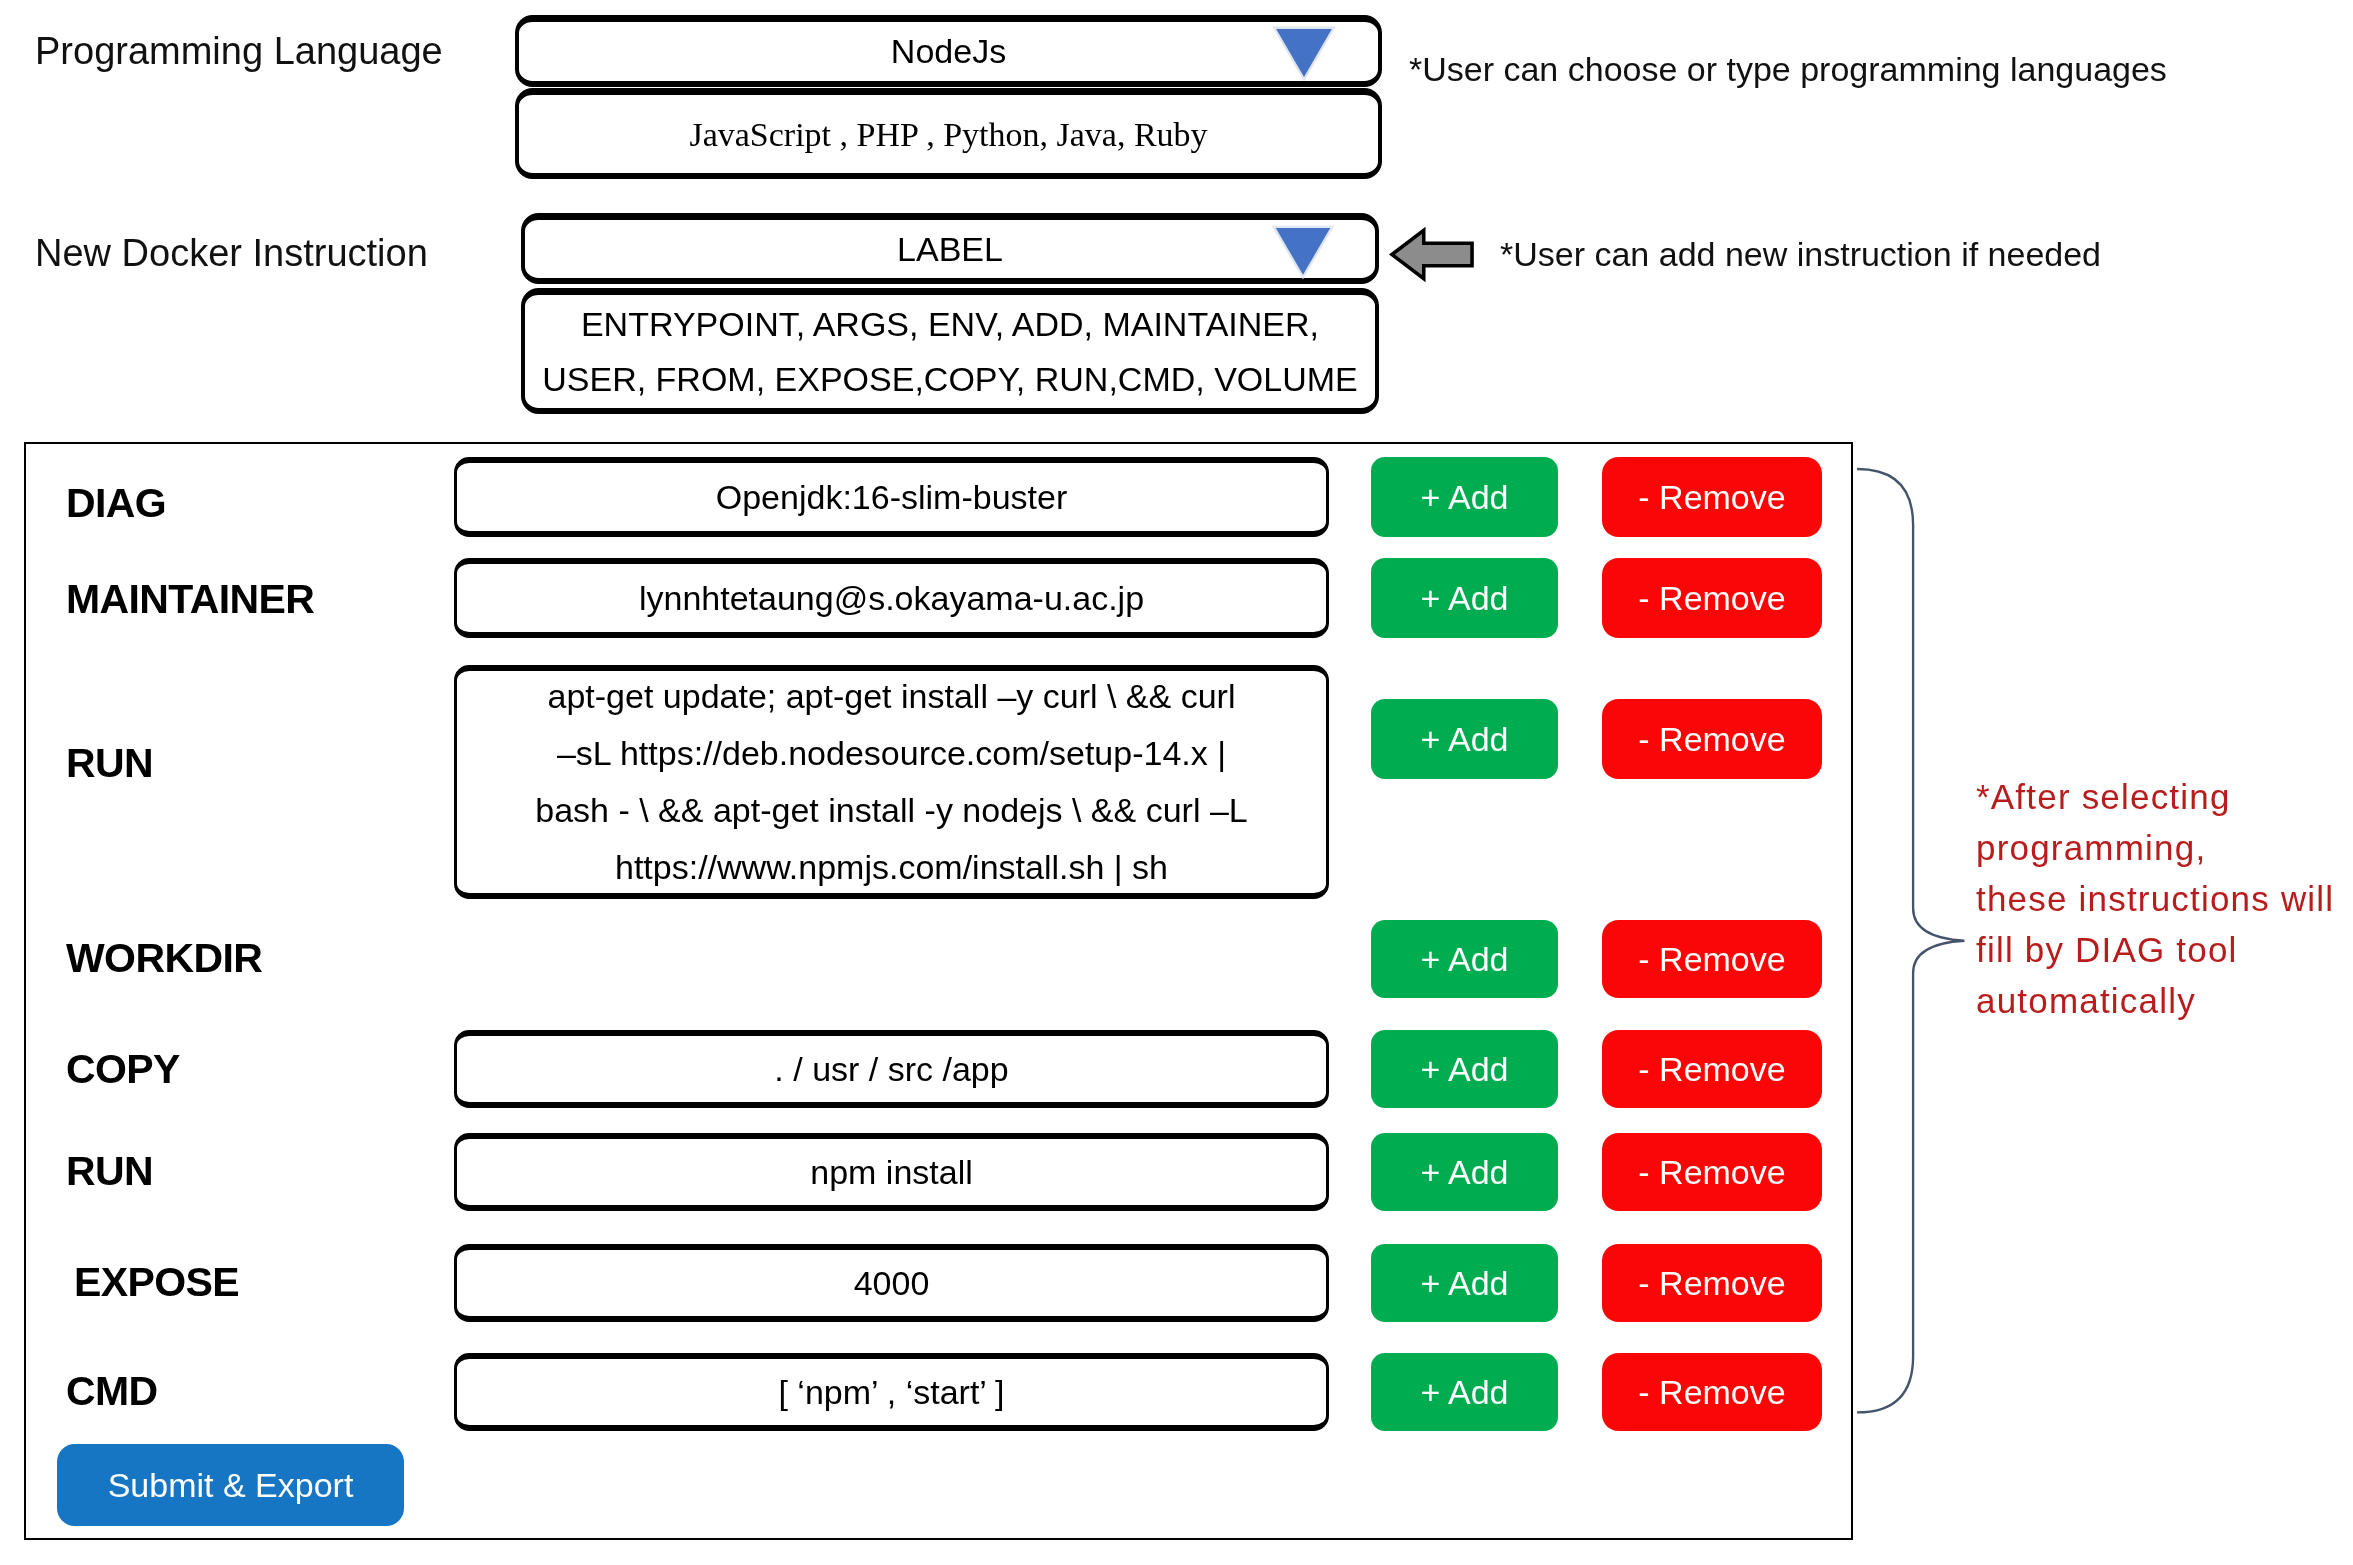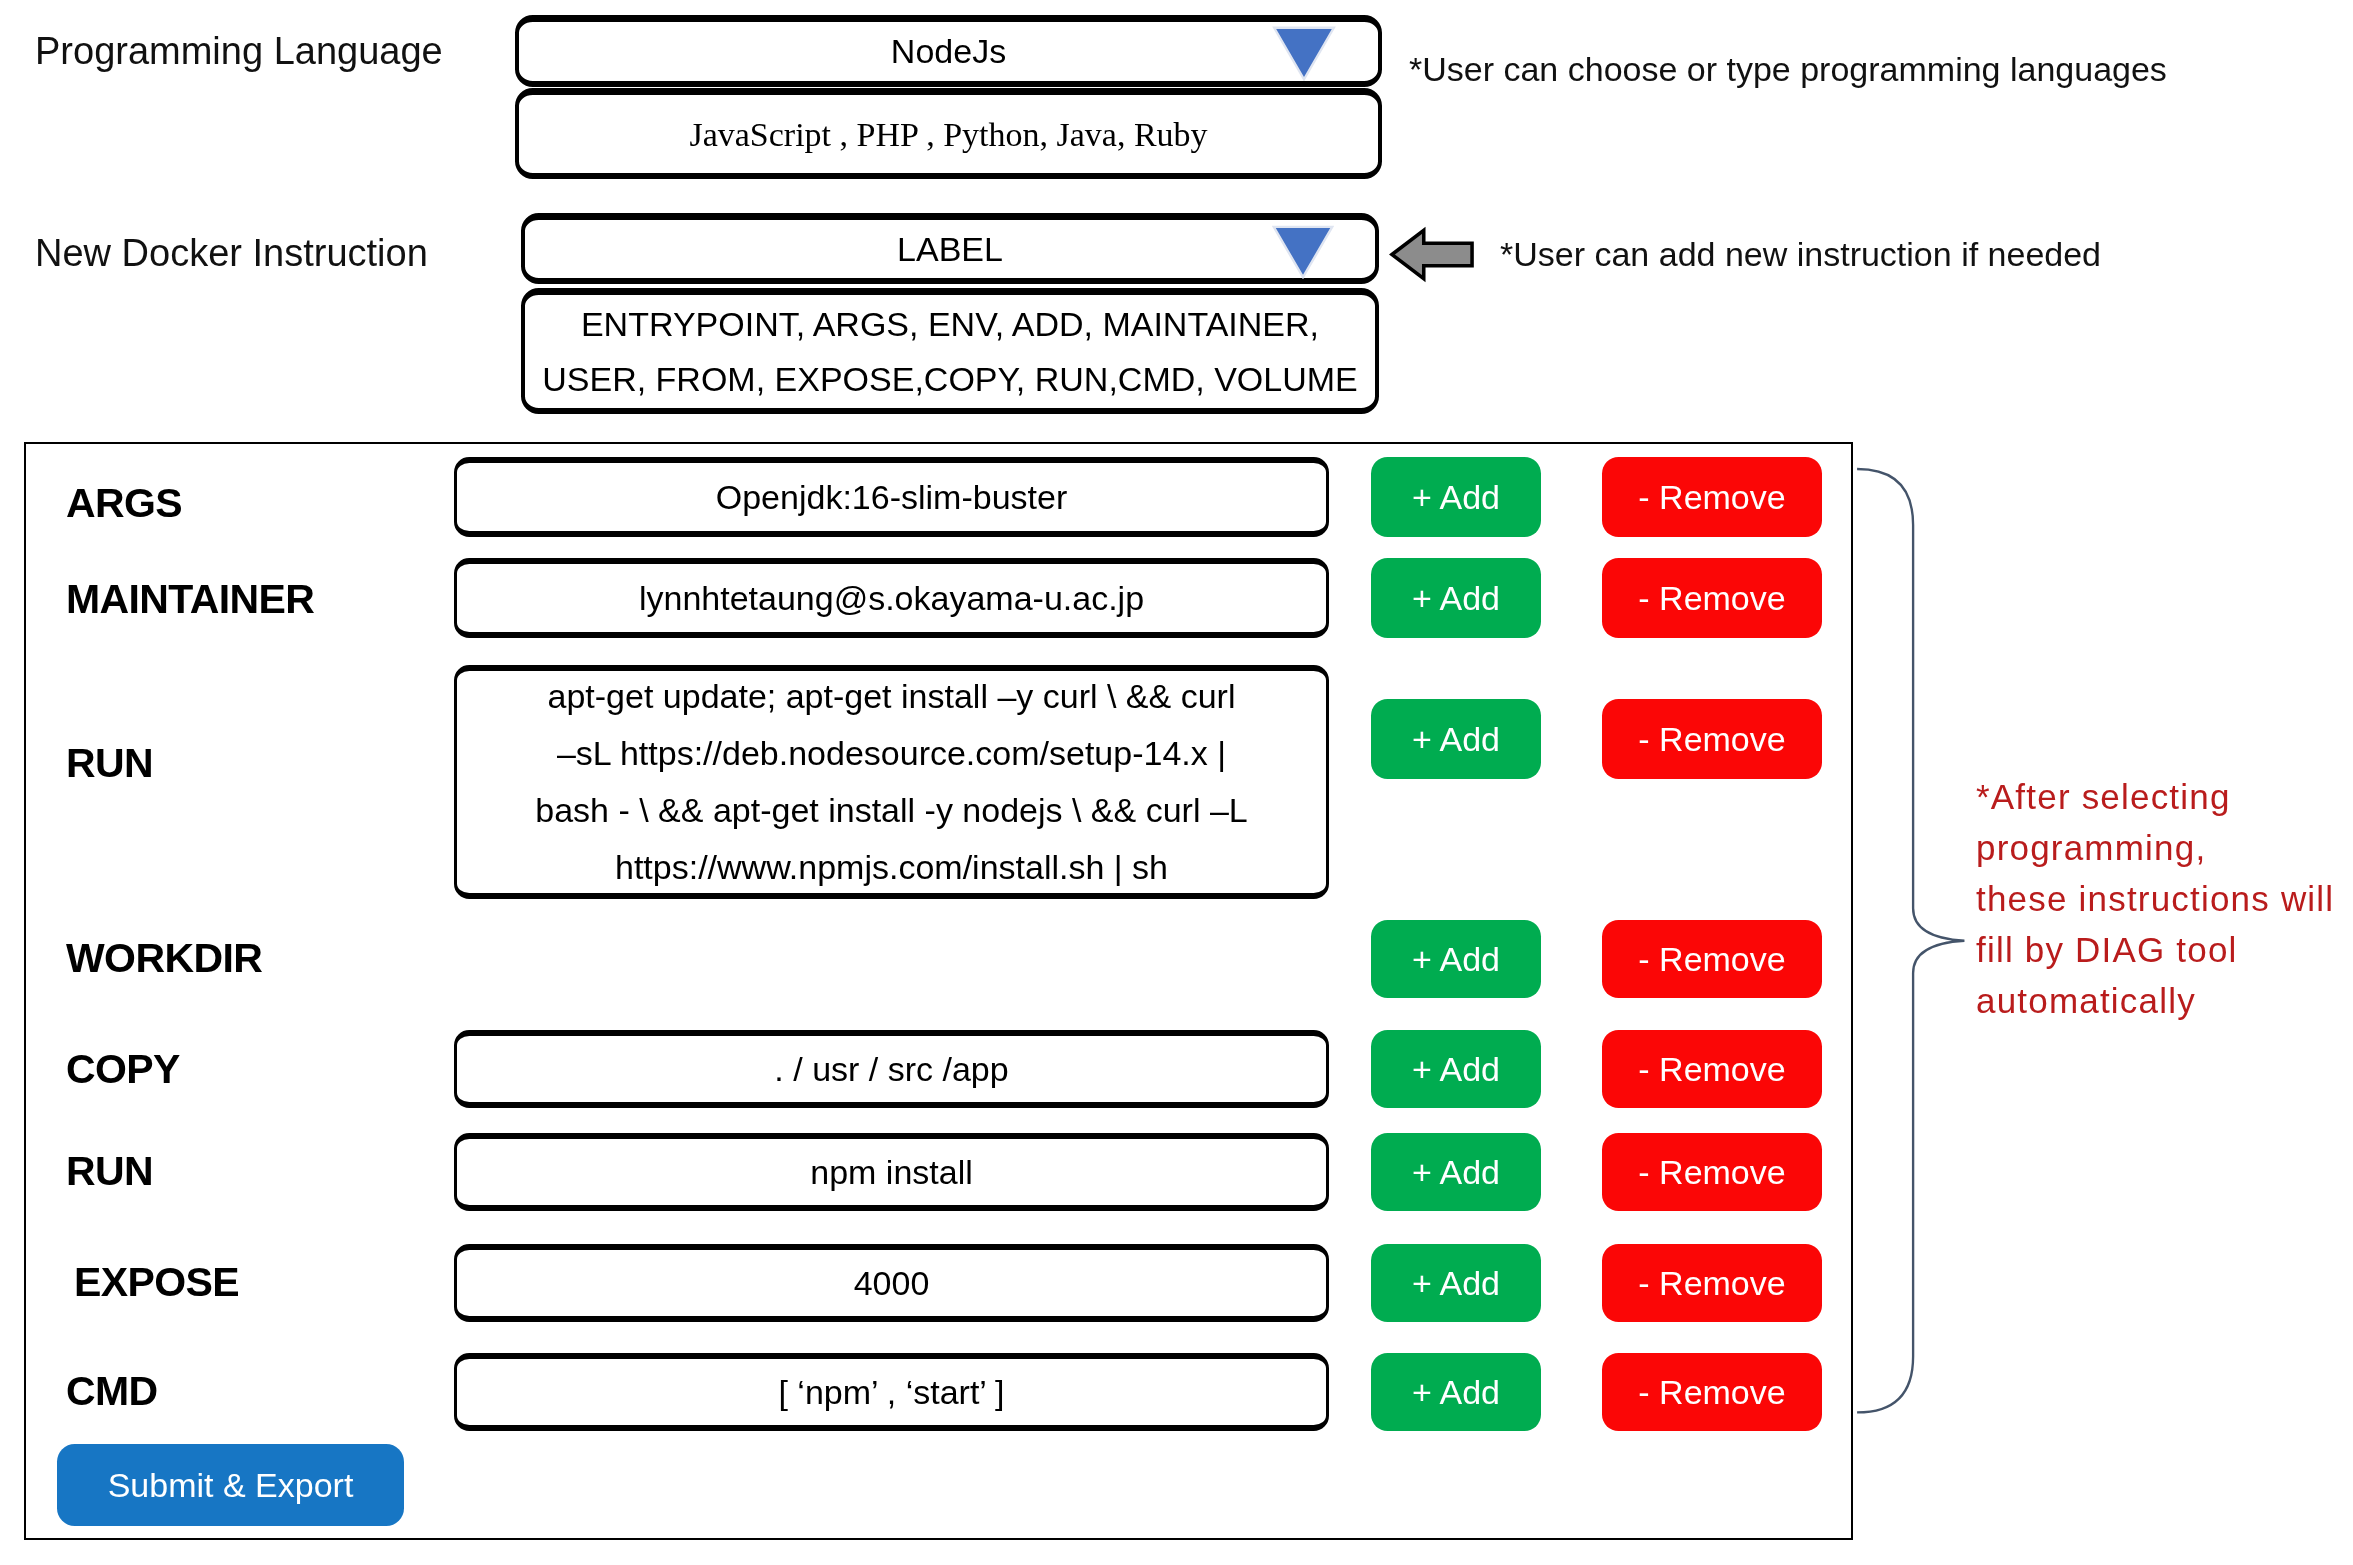--- a/index.html
+++ b/index.html
@@ -55,21 +55,21 @@
     display: flex; align-items: center; justify-content: center;
     text-align: center; font-size: 34px; line-height: 57px;
     white-space: pre-line;
   }
   .btn {
     position: absolute; border: none; border-radius: 16.5px;
     display: flex; align-items: center; justify-content: center;
     color: #fff; font-size: 34px; cursor: pointer;
     font-family: inherit;
   }
-  .btn-add  { left: 1371px; width: 170px; background: var(--add_green, #00AC50); }
+  .btn-add  { left: 1371px; width: 187px; background: var(--add_green, #00AC50); border-radius: 14px; }
   .btn-remove { left: 1602px; width: 220px; background: var(--remove_red, #FB0505); }
   .btn-submit {
     position: absolute; left: 57px; top: 1444px; width: 347px; height: 82px;
     background: var(--submit_blue, #1776C4); border: none; border-radius: 17.7px;
     color: #fff; font-size: 34px; cursor: pointer;
     display: flex; align-items: center; justify-content: center;
     font-family: inherit;
   }
 
   
@@ -111,21 +111,21 @@
 USER, FROM, EXPOSE,COPY, RUN,CMD, VOLUME</div>
 
   <svg style="position:absolute; left:1389px; top:225px;" width="86" height="59" viewBox="0 0 146 100">
     <polygon points="5,50 59,9 59,31 141,31 141,69 59,69 59,91" style="fill:var(--arrow_gray,#8C8C8C); stroke:#000; stroke-width:6; stroke-linejoin:miter;"></polygon>
   </svg>
 
   <div class="note-text" style="left:1500px; top:232px; height:44px;">*User can add new instruction if needed</div>
 
   <div class="main-box"></div>
 
-  <div class="row-label" style="top:477px;">ARGS</div>
+  <div class="row-label" style="top:477px;">DIAG</div>
   <div class="value-box" style="top:457px; height:80px;">Openjdk:16-slim-buster</div>
   <div class="btn btn-add" style="top:457px; height:80px;">+ Add</div>
   <div class="btn btn-remove" style="top:457px; height:80px;">- Remove</div>
 
   <div class="row-label" style="top:573px;">MAINTAINER</div>
   <div class="value-box" style="top:558px; height:80px;">lynnhtetaung@s.okayama-u.ac.jp</div>
   <div class="btn btn-add" style="top:558px; height:80px;">+ Add</div>
   <div class="btn btn-remove" style="top:558px; height:80px;">- Remove</div>
 
   <div class="row-label" style="top:737px;">RUN</div>

